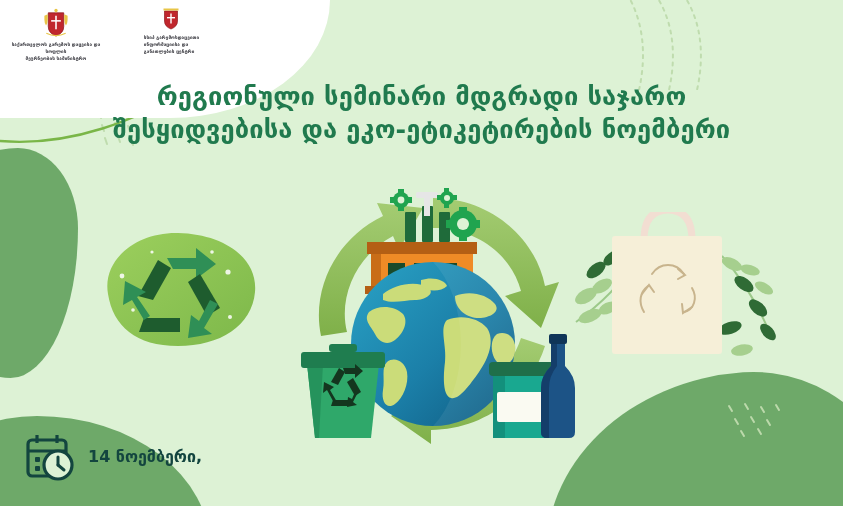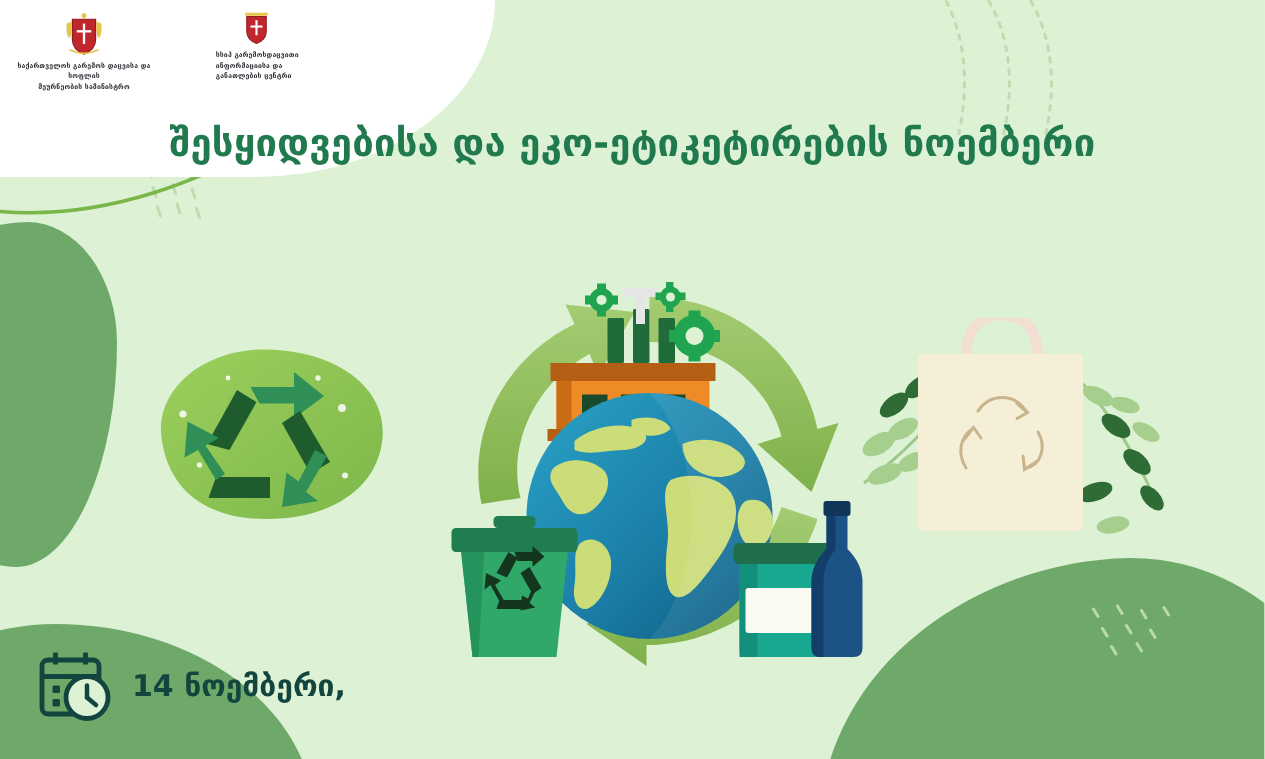--- a/index.html
+++ b/index.html
@@ -73,21 +73,21 @@
     font-family:"DejaVu Sans","Liberation Sans",sans-serif;
   }
   .title .ln{display:block;}
 
   
   .date-row{
     position:absolute;left:24px;bottom:24px;z-index:8;
     display:flex;align-items:center;gap:12px;
   }
   .date-text{
-    color:#13453f;font-size:20px;line-height:1.32;font-weight:700;
+    color:#13453f;font-size:16px;line-height:1.32;font-weight:700;
     font-family:"DejaVu Sans","Liberation Sans",sans-serif;white-space:nowrap;
   }
   .date-text .dl{display:block;}
 
   
   .art-recycle{position:absolute;left:92px;top:222px;width:175px;height:145px;z-index:4;}
   .art-center{position:absolute;left:283px;top:176px;width:300px;height:280px;z-index:4;}
   .art-bag{position:absolute;left:572px;top:212px;width:215px;height:165px;z-index:4;}
 </style>
 </head>
@@ -177,20 +177,21 @@
         <span>სსიპ გარემოსდაცვითი</span><br>
         <span>ინფორმაციისა და</span><br>
         <span>განათლების ცენტრი</span>
       </div>
     </div>
 
   </div>
 
   <div class="title-wrap">
     <h1 class="title">
+      <span class="ln">რეგიონული სემინარი მდგრადი საჯარო</span>
       <span class="ln">შესყიდვებისა და ეკო-ეტიკეტირების ნოემბერი</span>
     </h1>
   </div>
 
   <svg class="art-recycle" viewBox="0 0 175 145">
     <defs>
       <linearGradient id="blobg" x1="0" y1="0" x2="1" y2="1">
         <stop offset="0%" stop-color="#9ccf5d"></stop>
           <stop offset="100%" stop-color="#7db84a"></stop>
       </linearGradient>

